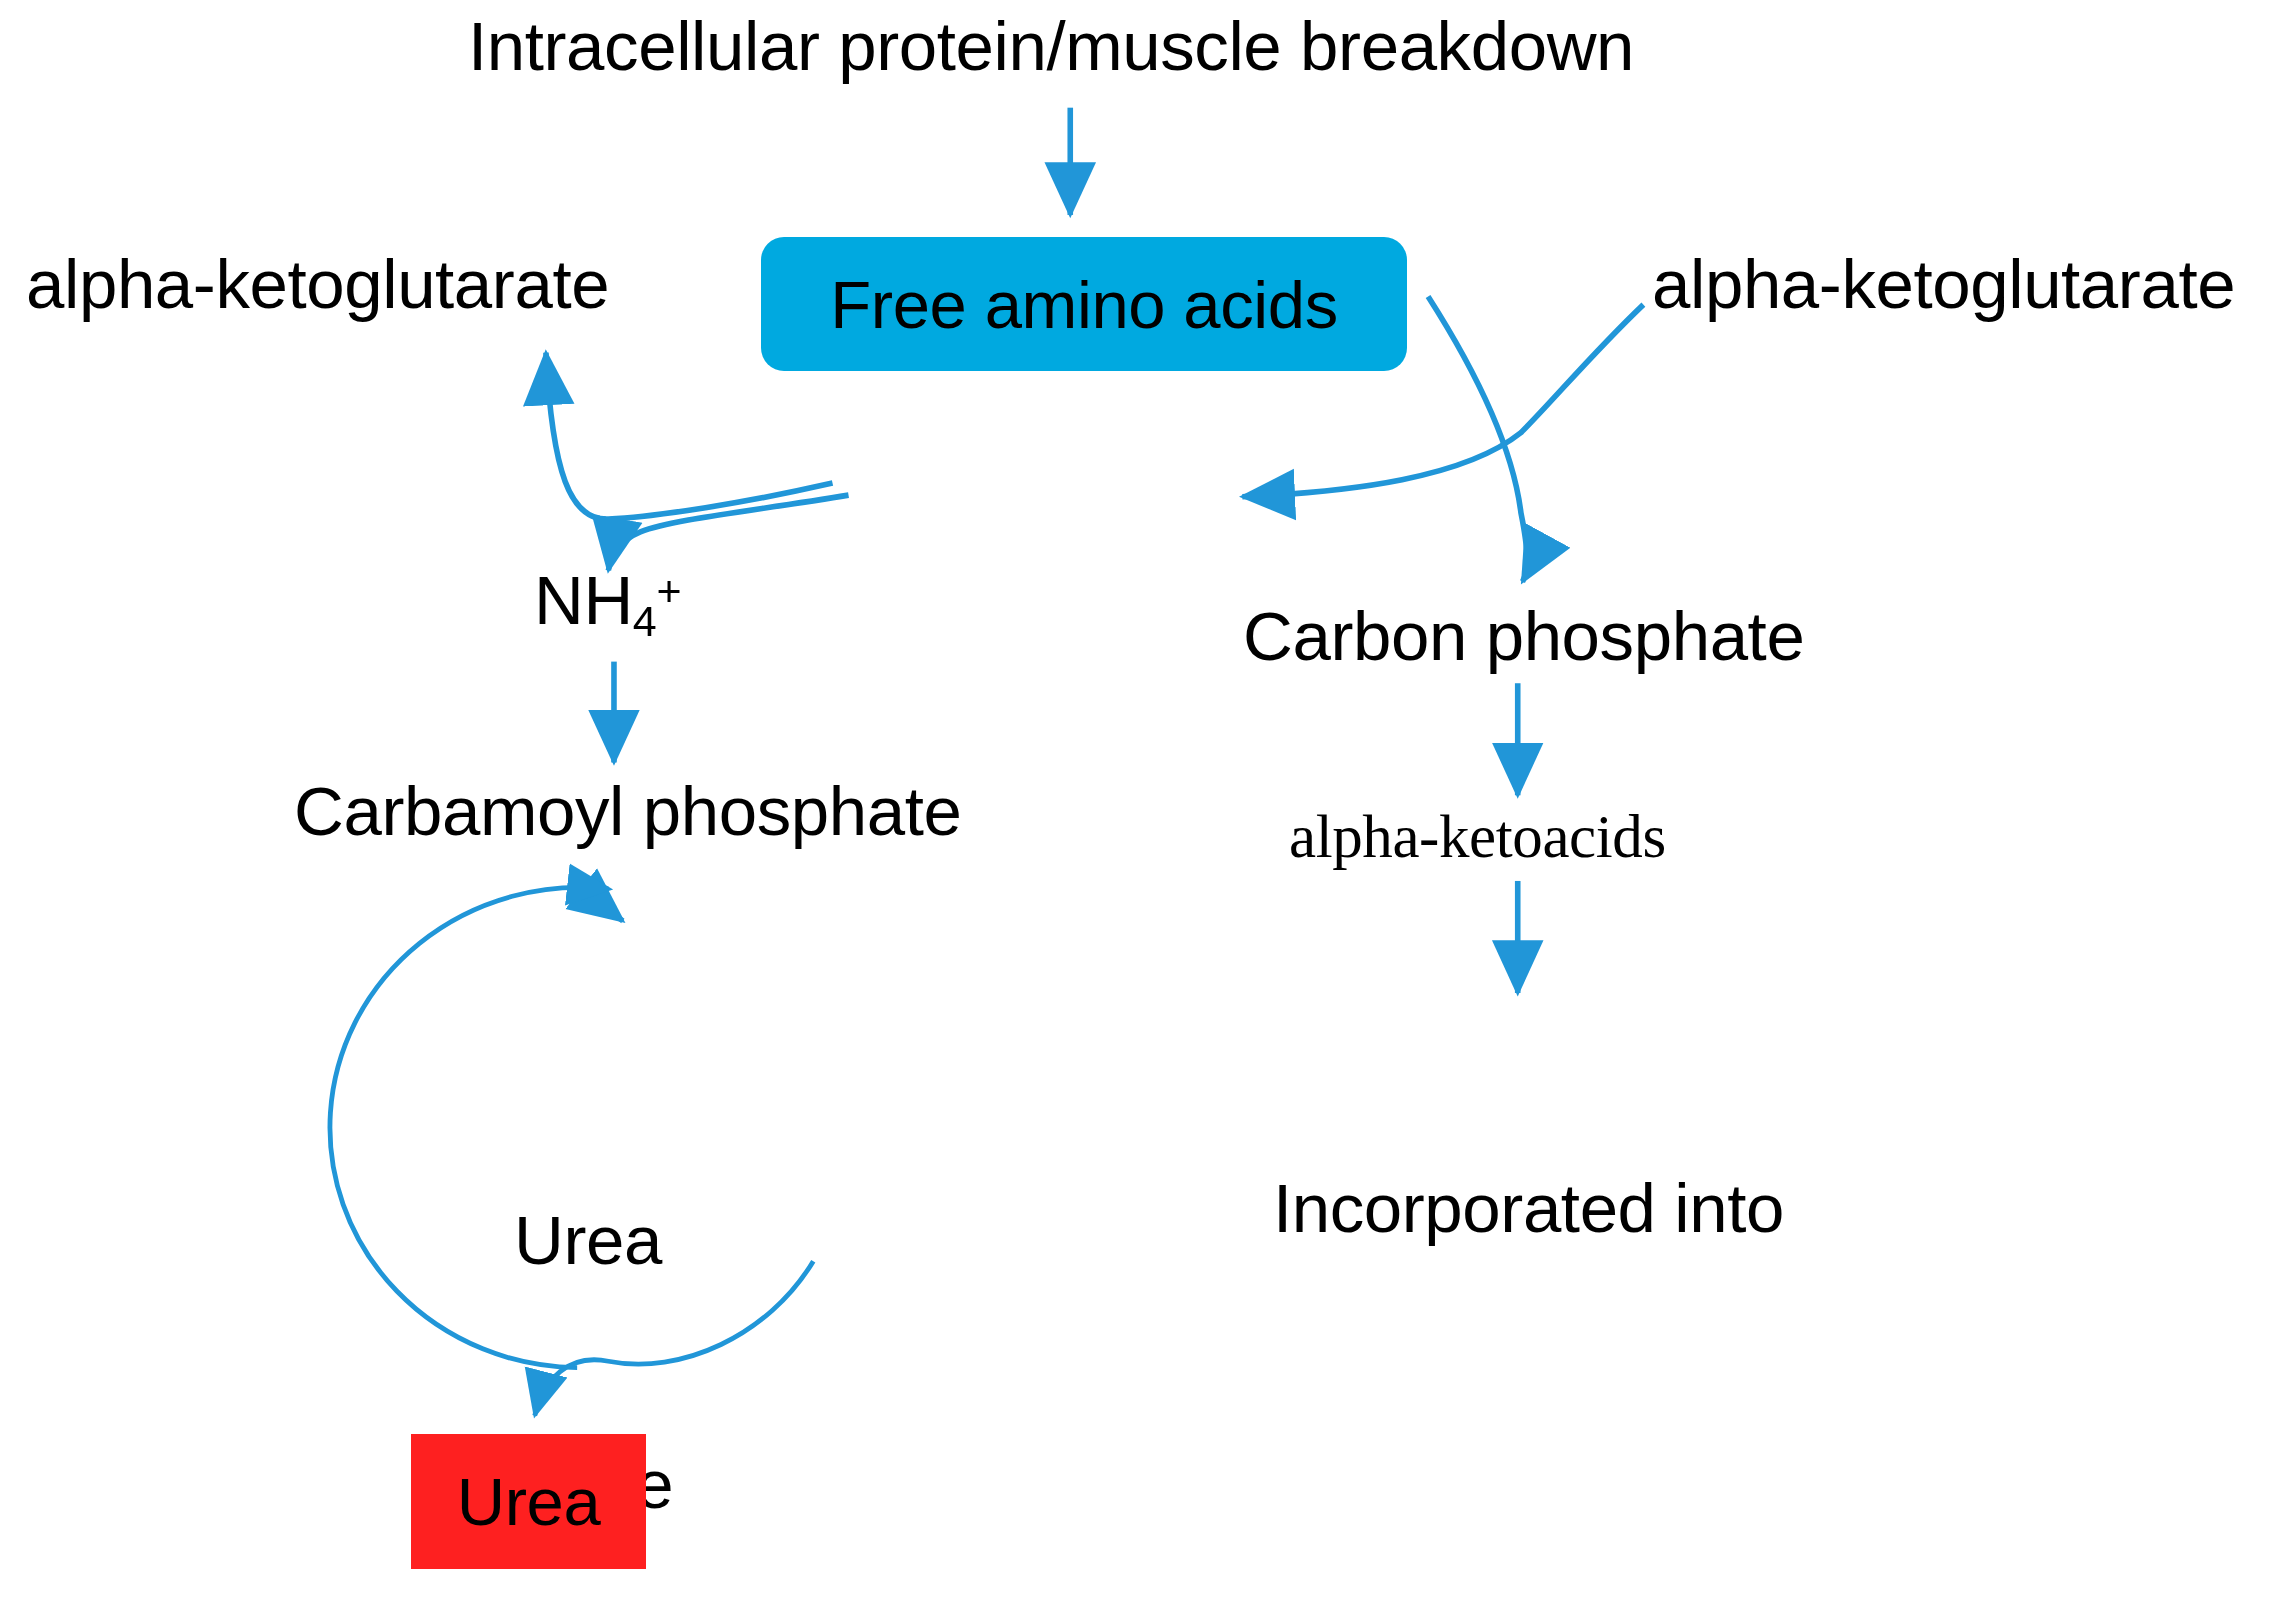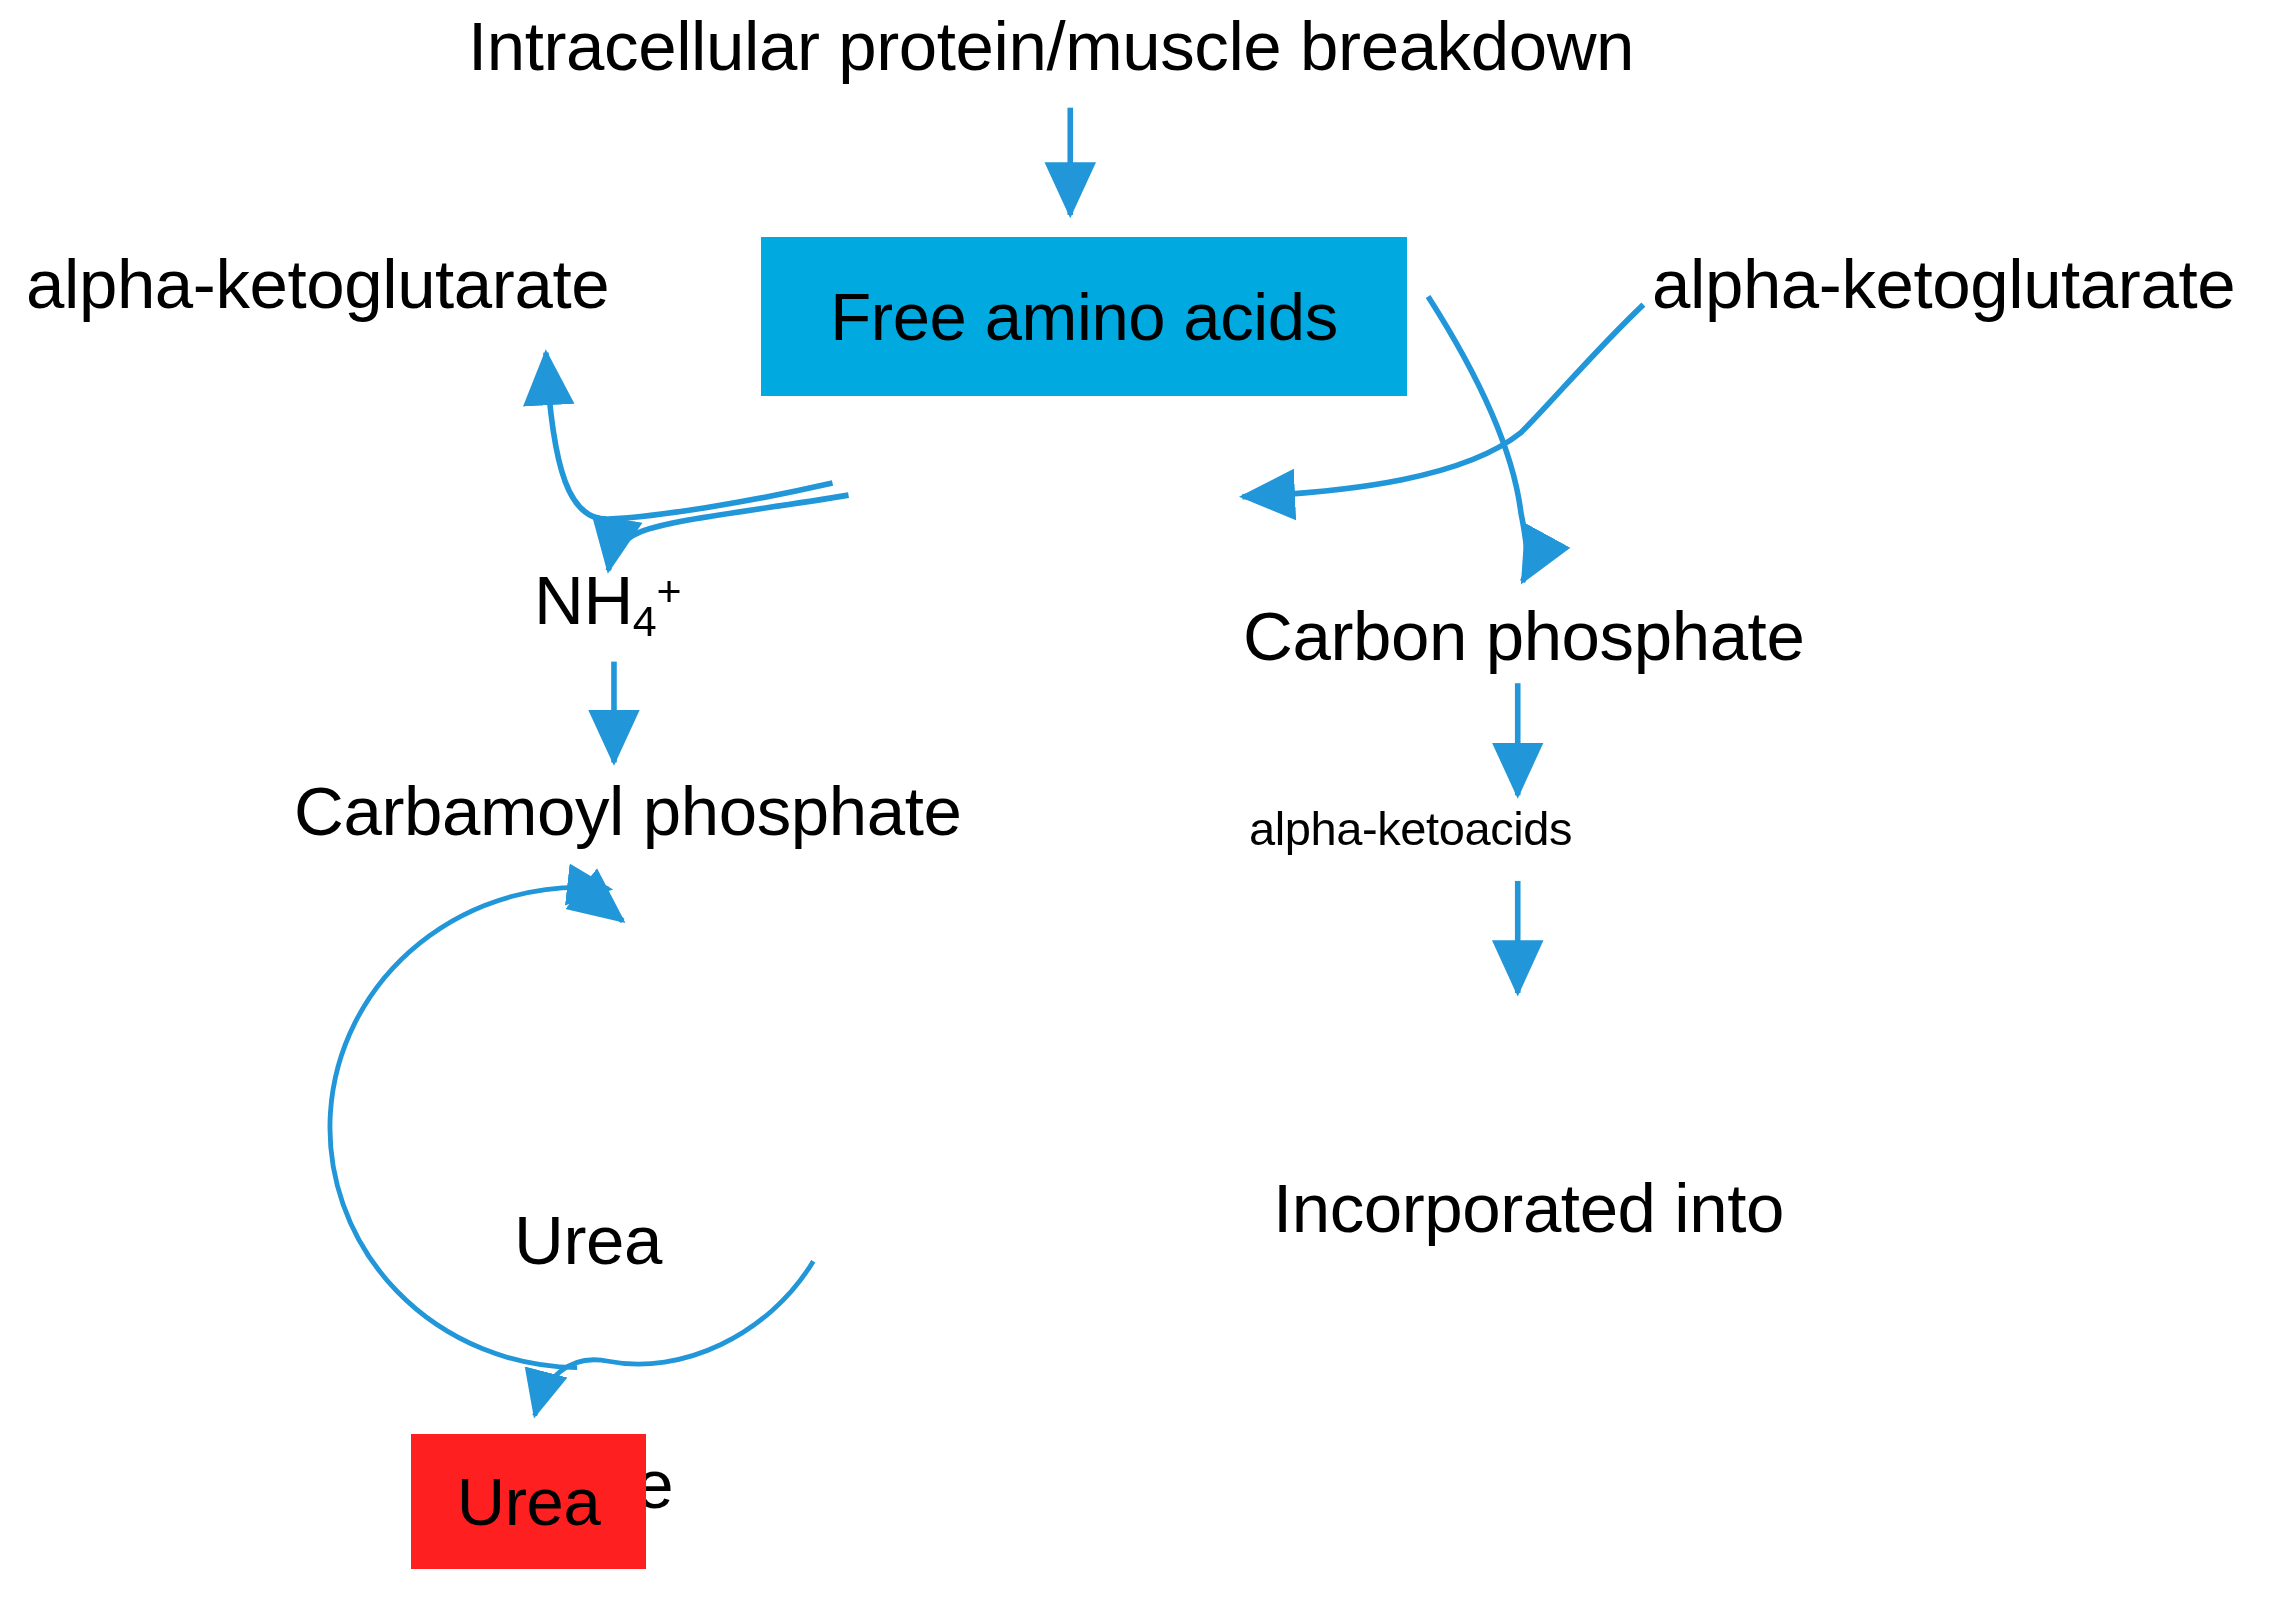--- a/index.html
+++ b/index.html
@@ -38,23 +38,24 @@
     align-items: center;
     justify-content: center;
     color: #000000;
     font-family: "Liberation Sans", sans-serif;
     letter-spacing: -0.4px;
   }
   #free-amino-acids-box {
     left: 761px;
     top: 237px;
     width: 646px;
-    height: 159px;
+    height: 134px;
     background: #00A9E0;
     font-size: 67px;
+    border-radius: 23px;
   }
   #urea-box {
     left: 411px;
     top: 1434px;
     width: 235px;
     height: 135px;
     background: #FE2020;
     font-size: 67px;
   }
   #title-label {
@@ -102,23 +103,24 @@
     font-size: 69px;
     text-align: center;
     width: 216px;
   }
   #carbon-skeletons-label {
     left: 1243px;
     top: 596px;
     font-size: 69px;
   }
   #alpha-ketoacids-label {
-    left: 1249px;
+    left: 1289px;
     top: 801px;
-    font-size: 47px;
+    font-size: 61px;
+    font-family: Liberation Serif, serif;
   }
   #tca-block-label {
     left: 1208px;
     top: 1005px;
     font-size: 69px;
     text-align: center;
     width: 641px;
   }
 </style>
 </head>

